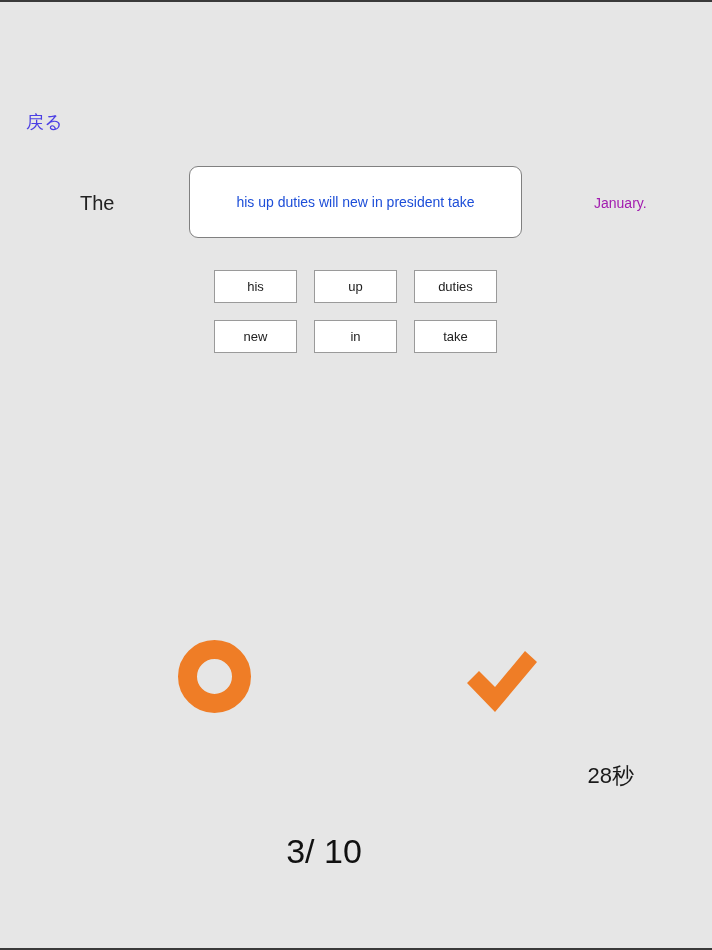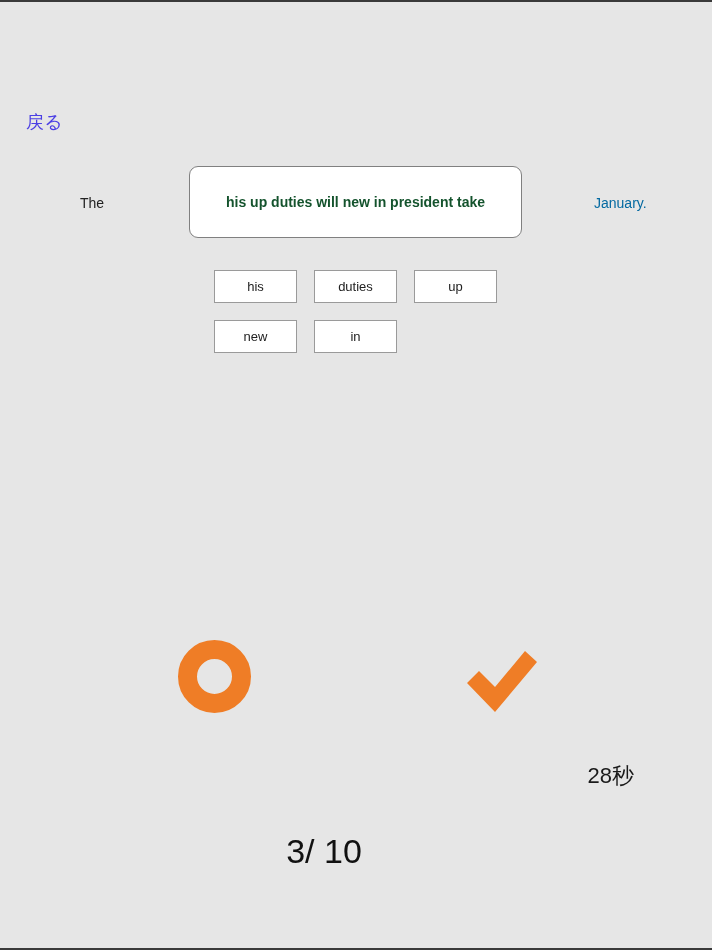--- a/index.html
+++ b/index.html
@@ -54,54 +54,53 @@
     position: absolute;
     left: 0;
     top: 164px;
     width: 712px;
     height: 74px;
   }
   .sentence-prefix {
     position: absolute;
     left: 80px;
     top: 27px;
-    font-size: 14px;
+    font-size: 20px;
     line-height: 20px;
     color: #222;
   }
   .sentence-suffix {
     position: absolute;
     left: 594px;
     top: 27px;
     font-size: 14px;
     line-height: 20px;
-    color: #0369a1;
+    color: #a21caf;
   }
   .answer-box {
     position: absolute;
     left: 189px;
     top: 0px;
     width: 333px;
     height: 72px;
     box-sizing: border-box;
     background: #ffffff;
     border: 1px solid #808080;
     border-radius: 9px;
     display: flex;
     align-items: center;
     justify-content: center;
     cursor: pointer;
   }
   .answer-box-text {
     font-size: 14px;
     line-height: 20px;
-    color: #14532d;
+    color: #1d4ed8;
     text-align: center;
     padding: 0 10px;
-    font-weight: bold;
   }
 
   
   .word-grid {
     position: absolute;
     left: 214px;
     top: 268px;
     width: 284px;
     display: grid;
     grid-template-columns: repeat(3, 83px);
@@ -193,24 +192,25 @@
 
     <div class="answer-box">
       <span class="answer-box-text">his up duties will new in president take</span>
     </div>
 
     <span class="sentence-suffix">January.</span>
   </div>
 
   <div class="word-grid">
     <div class="word-tile">his</div>
+    <div class="word-tile">up</div>
     <div class="word-tile">duties</div>
-    <div class="word-tile">up</div>
     <div class="word-tile">new</div>
     <div class="word-tile">in</div>
+    <div class="word-tile">take</div>
   </div>
 
   <div class="result-icons">
     <div class="icon-maru">
       <svg viewBox="0 0 73 73" width="73" height="73" aria-hidden="true">
         <circle cx="36.5" cy="36.5" r="27" fill="none" stroke="#ef7d26" stroke-width="19"></circle>
       </svg>
     </div>
     <div class="icon-check">
       <svg viewBox="0 0 76 74" width="76" height="74" aria-hidden="true">

